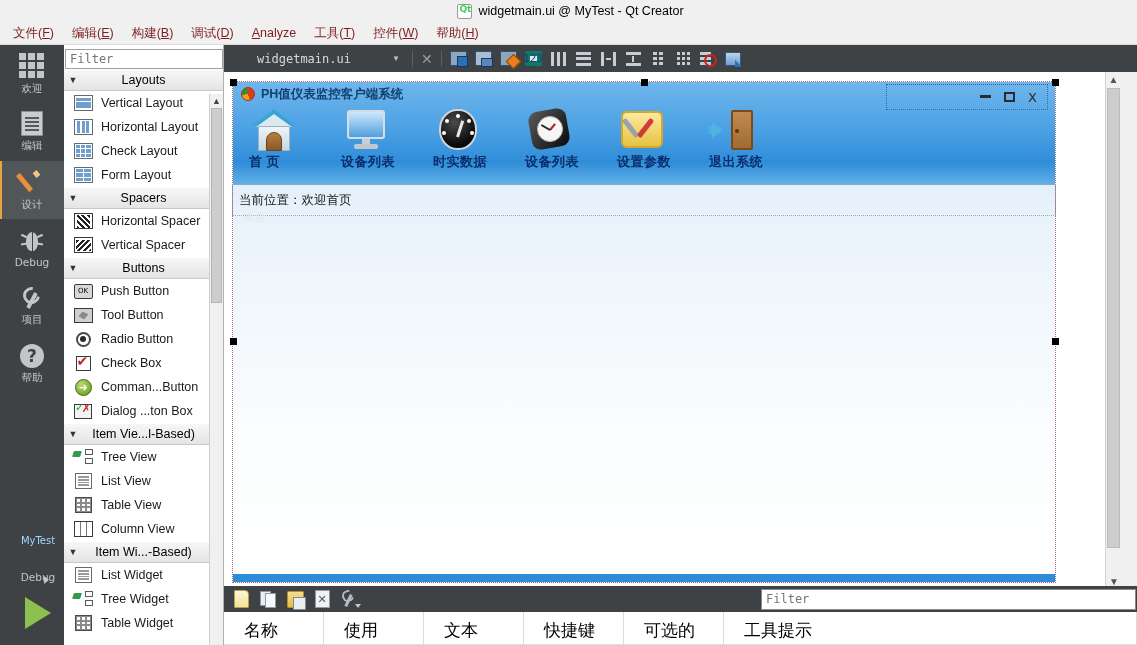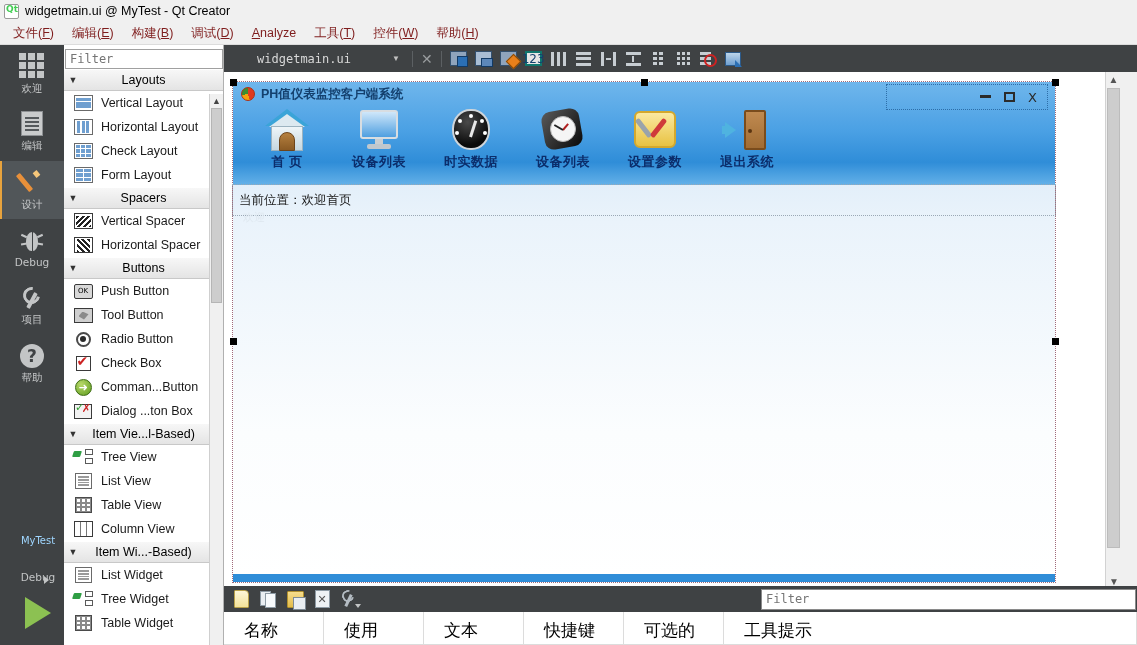--- a/index.html
+++ b/index.html
@@ -6,21 +6,21 @@
   html, body {
     width: 1137px; height: 645px;
     font-family: "Liberation Sans", sans-serif;
     overflow: hidden; background: #f0f0f0;
   }
   #app { position: relative; width: 1137px; height: 645px; }
 
   
   .titlebar {
     position: absolute; left: 0; top: 0; width: 1137px; height: 22px;
-    background: #f0f0f0; display: flex; align-items: center; padding-left: 4px;
+    background: #f0f0f0; display: flex; align-items: center; padding-left: 4px; justify-content: center;
   }
   .qt-logo {
     width: 15px; height: 15px; margin-right: 6px; position: relative;
     background: #fff; border: 1px solid #9a9a9a; border-radius: 2px;
   }
   .qt-logo::after {
     content: "Qt"; position: absolute; left: 1px; top: -1px;
     font-size: 9px; color: #41cd52; font-weight: bold;
     font-family: "DejaVu Sans", sans-serif;
   }
@@ -233,21 +233,21 @@
   .ti-a { background: #8fa4bd; border: 1px solid #33506f; }
   .ti-a::after { content: ""; position: absolute; right: -2px; bottom: -2px;
     width: 9px; height: 9px; background: #2b6fb5; border: 1px solid #123a66; }
   .ti-b { background: #a9bdd4; border: 1px solid #33506f; }
   .ti-b::after { content: ""; position: absolute; right: -2px; bottom: -2px;
     width: 10px; height: 7px; background: #5c87ba; border: 1px solid #123a66; }
   .ti-c { background: #8fa4bd; border: 1px solid #33506f; }
   .ti-c::after { content: ""; position: absolute; right: -3px; bottom: -2px;
     width: 9px; height: 9px; background: #e8801b; border: 1px solid #8a4a06;
     transform: rotate(45deg); }
-  .ti-d { background: #e5e5e5; border: 2px solid #0f766e; font-size: 12px; color: #14406e;
+  .ti-d { background: #e5e5e5; border: 5px solid #0f766e; font-size: 10px; color: #14406e;
     display: flex; align-items: center; justify-content: center;
     font-family: "DejaVu Sans", sans-serif; }
   .ti-vl { width: 15px; height: 14px; display: flex; justify-content: space-between; }
   .ti-vl i { width: 3px; background: #c7cdd2; }
   .ti-hl { width: 15px; height: 14px; display: flex; flex-direction: column;
     justify-content: space-between; }
   .ti-hl i { height: 3px; background: #c7cdd2; }
   .ti-split { width: 15px; height: 14px; position: relative; }
   .ti-split::before { content: ""; position: absolute; left: 0; top: 0; width: 3px;
     height: 14px; background: #c7cdd2; }
@@ -306,21 +306,21 @@
   .app-title { font-size: 12.5px; color: #14406e; font-weight: bold; }
   .wincontrols { position: absolute; right: 8px; top: 3px; width: 160px; height: 24px;
     outline: 1px dotted #2d6ea8; display: flex; align-items: center;
     justify-content: flex-end; gap: 13px; padding-right: 10px; }
   .wc { color: #2b2b2b; font-size: 13px; cursor: pointer;
     font-family: "DejaVu Sans", sans-serif; }
   .wc.min { width: 11px; height: 3px; background: #2b2b2b; margin-bottom: 2px; }
   .wc.max { width: 11px; height: 10px; border: 2px solid #2b2b2b; }
 
   .navrow { display: flex; padding-left: 16px; margin-top: 2px; gap: 16px; }
-  .navbtn { width: 76px; display: flex; flex-direction: column; align-items: center;
+  .navbtn { width: 76px; display: flex; flex-direction: column; align-items: flex-start;
     cursor: pointer; }
   .navico { width: 50px; height: 44px; position: relative; }
   .navlabel { font-size: 13px; font-weight: bold; color: #0b2d6b; margin-top: 1px;
     white-space: nowrap; letter-spacing: 0.5px; }
 
   
   .house { position: relative; width: 50px; height: 44px; }
   .house .roof { position: absolute; left: 3px; top: 1px; width: 0; height: 0;
     border-left: 22px solid transparent; border-right: 22px solid transparent;
     border-bottom: 17px solid #3aa4d8; }
@@ -572,29 +572,29 @@
         </span>
         <span>Form Layout</span>
       </div>
 
       <div class="wcat">
         <span class="chev">▼</span>
         <span class="cname">Spacers</span>
       </div>
       <div class="witem">
         <span class="wicon">
+          <span class="mi-hspacer"></span>
+        </span>
+        <span>Horizontal Spacer</span>
+      </div>
+      <div class="witem">
+        <span class="wicon">
           <span class="mi-vspacer"></span>
         </span>
         <span>Vertical Spacer</span>
-      </div>
-      <div class="witem">
-        <span class="wicon">
-          <span class="mi-hspacer"></span>
-        </span>
-        <span>Horizontal Spacer</span>
       </div>
 
       <div class="wcat">
         <span class="chev">▼</span>
         <span class="cname">Buttons</span>
       </div>
       <div class="witem">
         <span class="wicon">
           <span class="mi-push">OK</span>
         </span>

